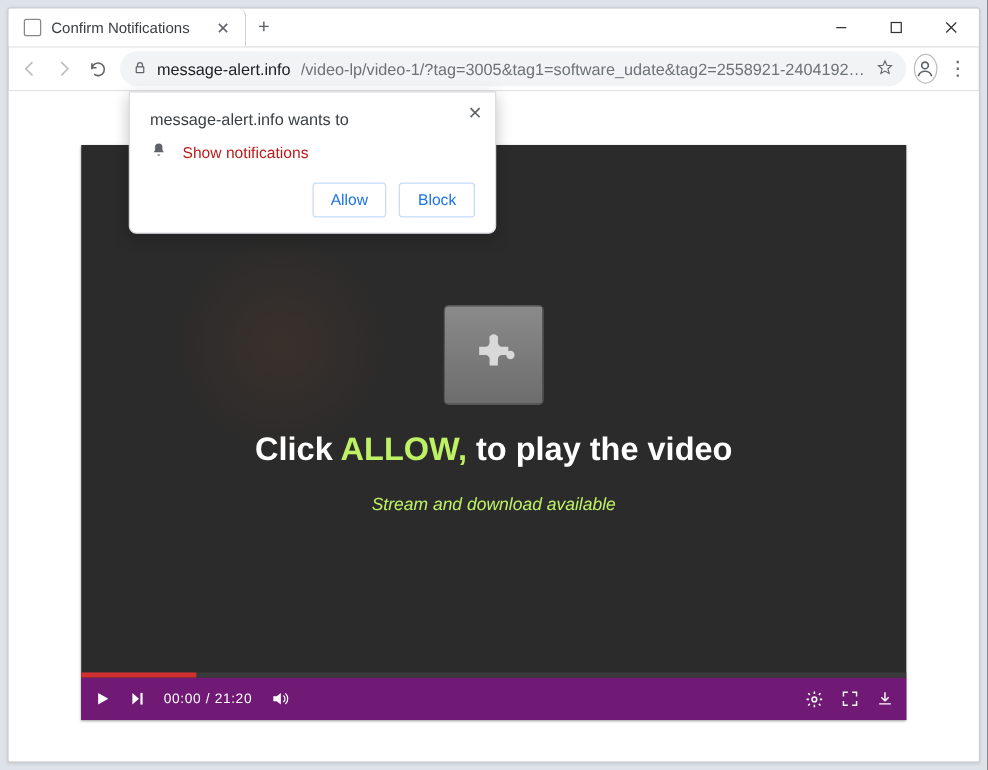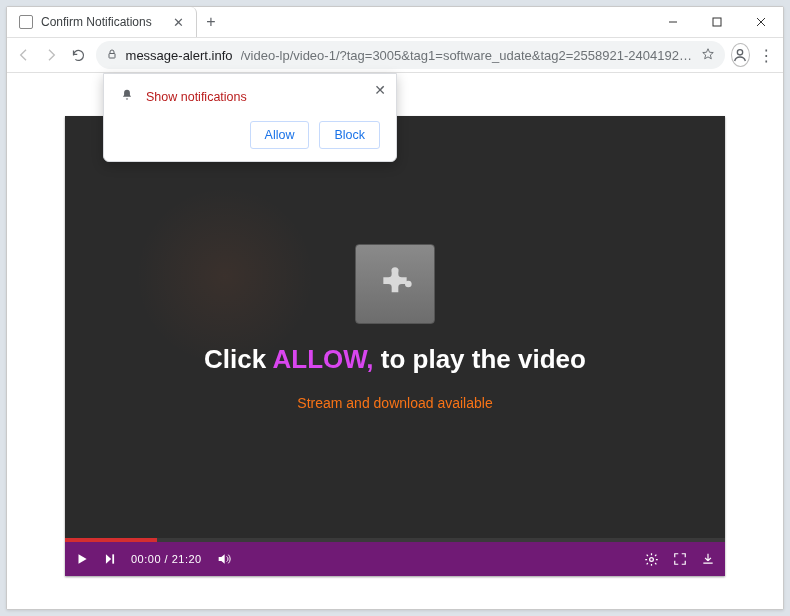--- a/index.html
+++ b/index.html
@@ -23,22 +23,22 @@
   .omnibox .domain { color: #202124; }
   .omnibox .path { color: #6d7276; white-space: nowrap; overflow: hidden; text-overflow: ellipsis; flex: 1; }
   .star { color: #5f6368; }
   .avatar { width: 24px; height: 24px; border-radius: 50%; border: 1px solid #bdbdbd; display:flex; align-items:center; justify-content:center; }
   .menu-dots { width: 28px; display:flex; align-items:center; justify-content:center; color:#5f6368; font-size:16px; }
   .content { flex: 1; background: #fff; position: relative; display: flex; align-items: center; justify-content: center; }
   .player { width: 660px; height: 460px; background: #2b2b2b; display: flex; flex-direction: column; box-shadow: 0 1px 2px rgba(0,0,0,.4); position: relative; margin-top: 10px; }
   .player-main { flex: 1; display: flex; flex-direction: column; align-items: center; justify-content: center; gap: 20px; }
   .plugin-icon { width: 80px; height: 80px; background: linear-gradient(#8a8a8a,#6d6d6d); border: 1px solid #555; border-radius: 4px; display:flex; align-items:center; justify-content:center; }
   .headline { color: #fff; font-size: 26px; font-weight: bold; text-align: center; }
-  .headline .allow-word { color: #d946ef; }
-  .subline { color: #f97316; font-size: 14px; }
+  .headline .allow-word { color: #bef264; }
+  .subline { color: #bef264; font-size: 14px; font-style: italic; }
   .seekbar { height: 4px; background: #3a3a3a; position: relative; }
   .seekbar .loaded { position:absolute; left:0; top:0; bottom:0; width: 14%; background: #d32f2f; }
   .controls { height: 34px; background: #701a75; display:flex; align-items:center; padding: 0 10px; gap: 14px; color: #fff; font-size: 11px; }
   .controls .right { margin-left: auto; display:flex; gap:14px; align-items:center; }
   .ctrl-icon { display:flex; align-items:center; justify-content:center; cursor:pointer; }
   .time { letter-spacing: .5px; }
   .perm-popup { position: absolute; top: 0; left: 96px; width: 294px; background: #fff; border: 1px solid #dadce0; border-radius: 0 0 6px 6px; box-shadow: 0 4px 12px rgba(0,0,0,.22); padding: 14px 16px 12px; z-index: 50; }
   .perm-popup .close { position:absolute; top:8px; right:10px; color:#5f6368; font-size:14px; cursor:pointer; }
   .perm-title { font-size: 13px; color: #3c4043; margin-bottom: 10px; }
   .perm-row { display:flex; align-items:center; gap:12px; font-size:12.5px; color:#b91c1c; margin-bottom: 16px; }
@@ -170,20 +170,21 @@
               <svg width="14" height="14" viewBox="0 0 24 24">
                 <path d="M12 3v12m0 0l-5-5m5 5l5-5M4 19h16" fill="none" stroke="#fff" stroke-width="2"></path>
               </svg>
             </div>
         </div>
       </div>
     </div>
 
     <div class="perm-popup">
       <div class="close">✕</div>
+      <div class="perm-title">message-alert.info wants to</div>
       <div class="perm-row">
         <span><svg width="14" height="14" viewBox="0 0 24 24">
               <path d="M12 3a5 5 0 0 0-5 5v4l-2 3h14l-2-3V8a5 5 0 0 0-5-5zM10 18a2 2 0 0 0 4 0" fill="#5f6368"></path>
             </svg></span>
         <span>Show notifications</span>
       </div>
       <div class="perm-buttons">
         <button class="perm-btn">Allow</button>
         <button class="perm-btn">Block</button>
       </div>

